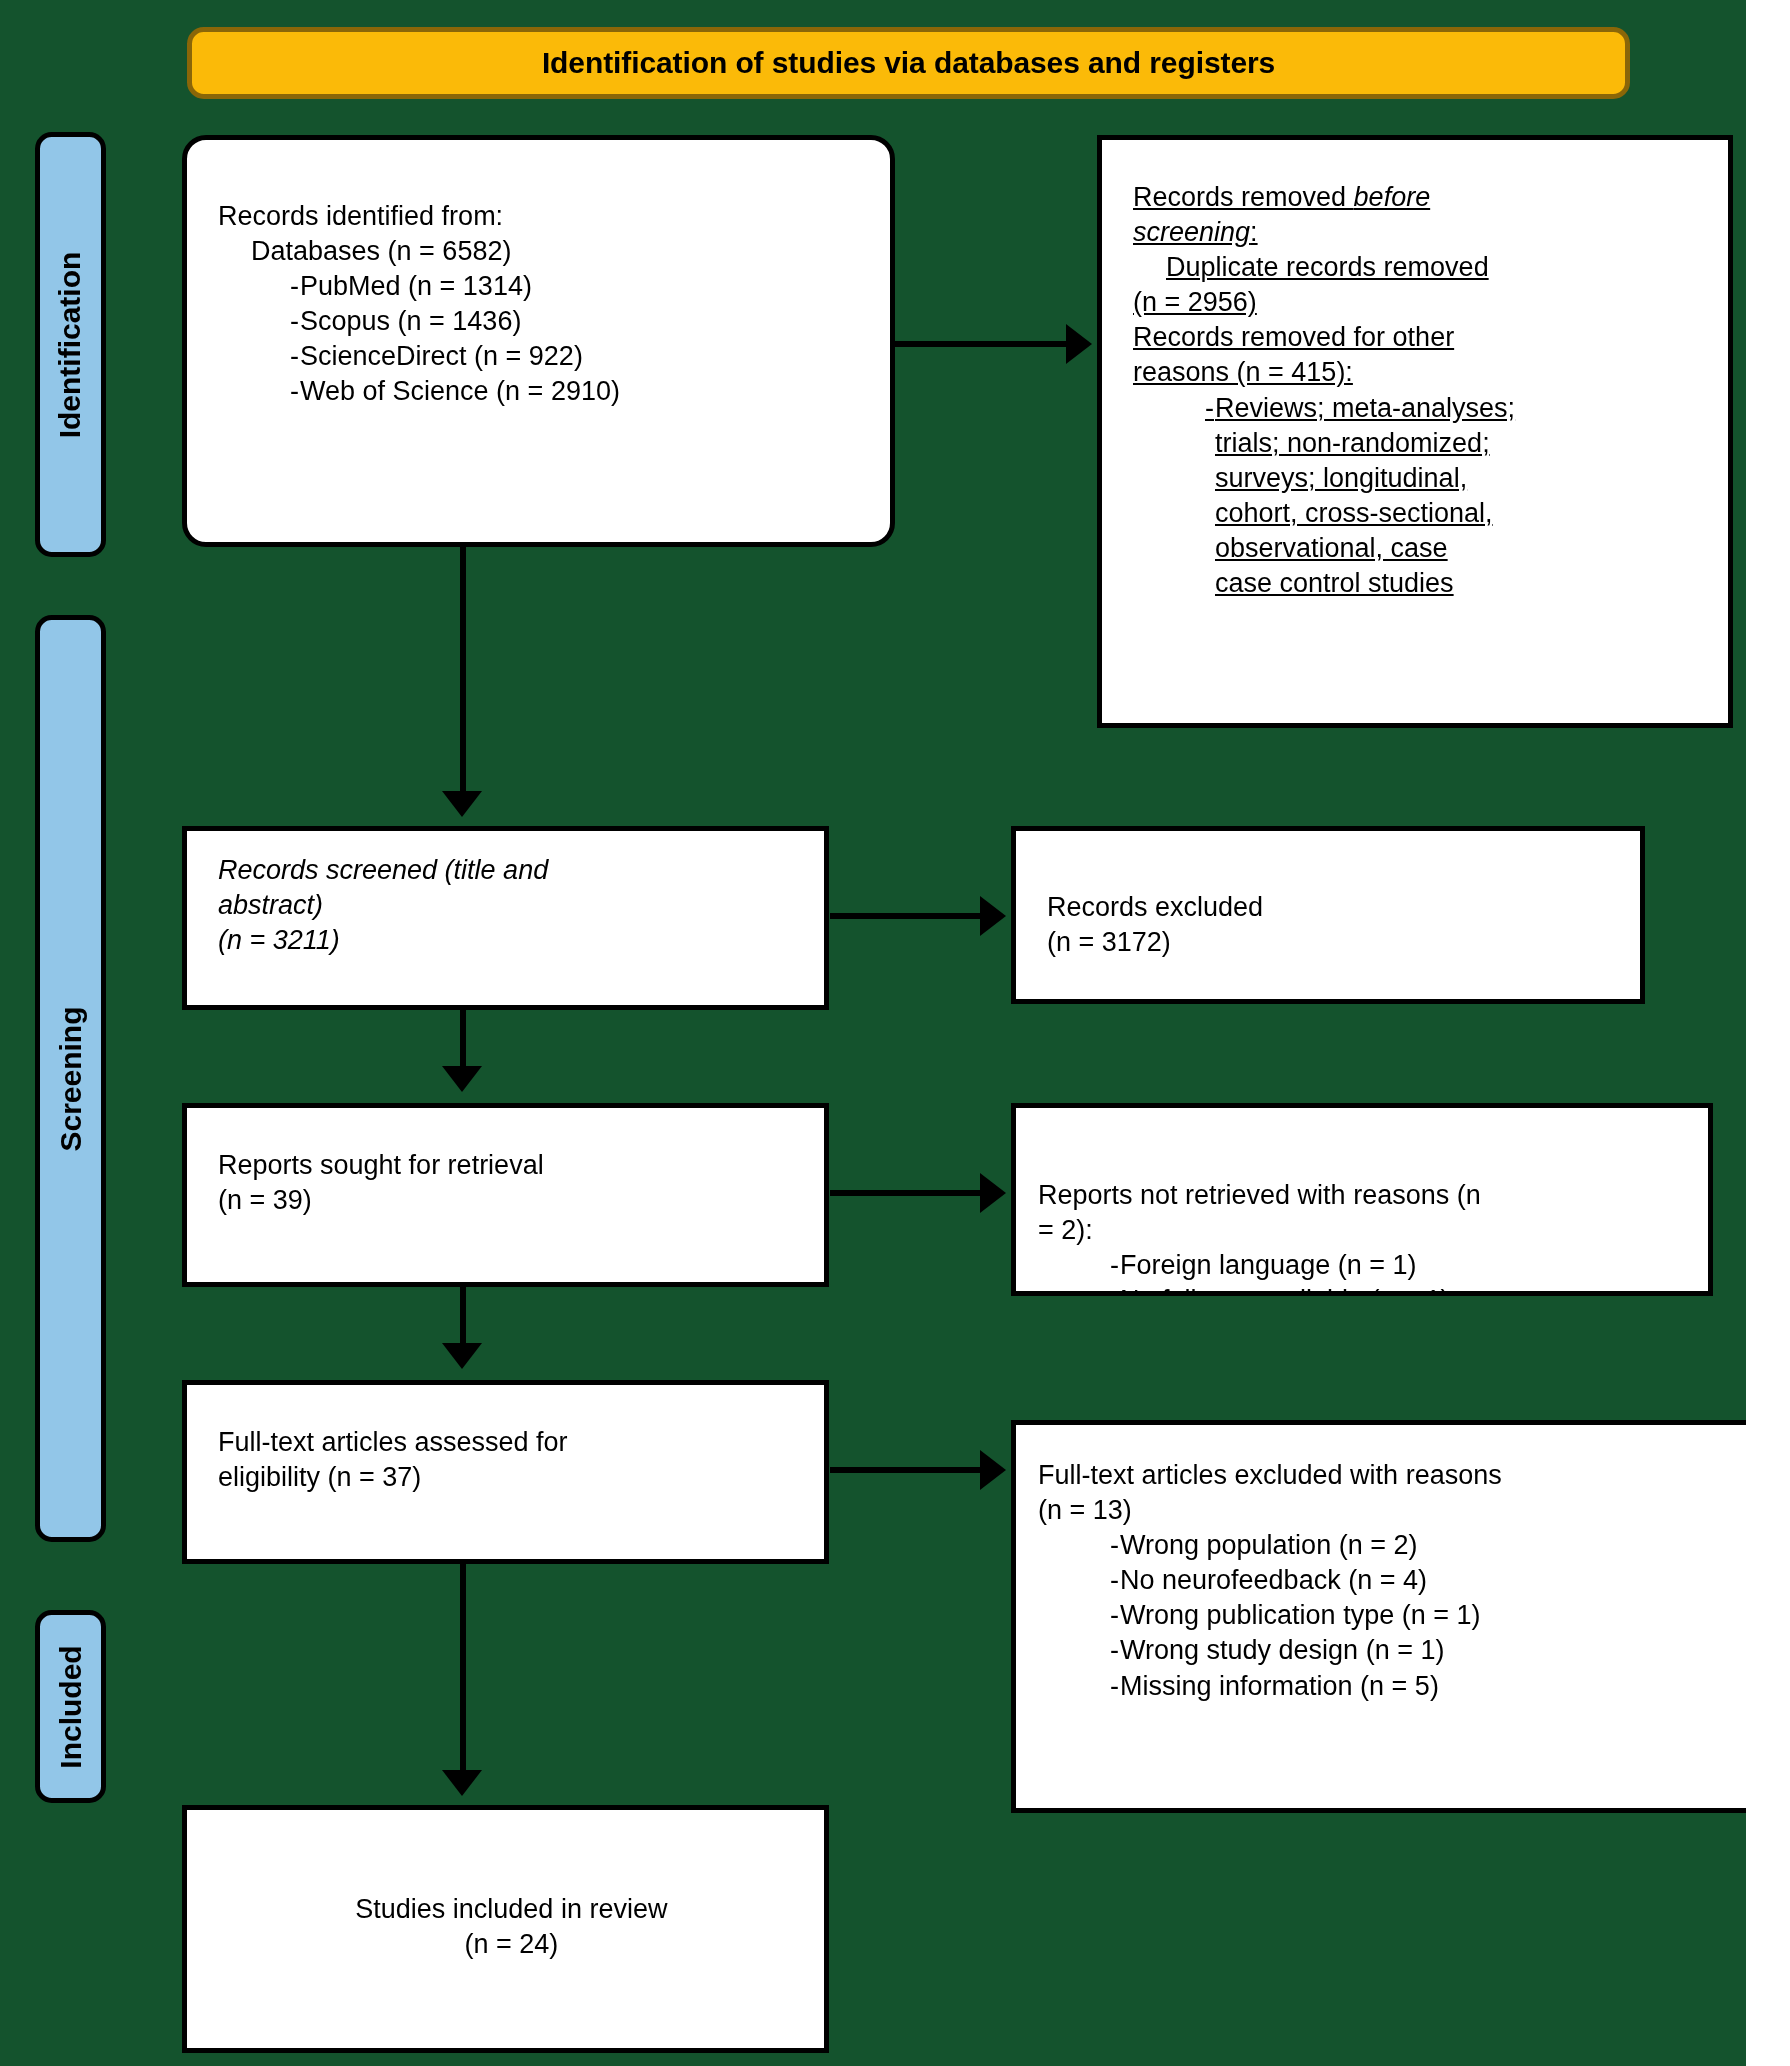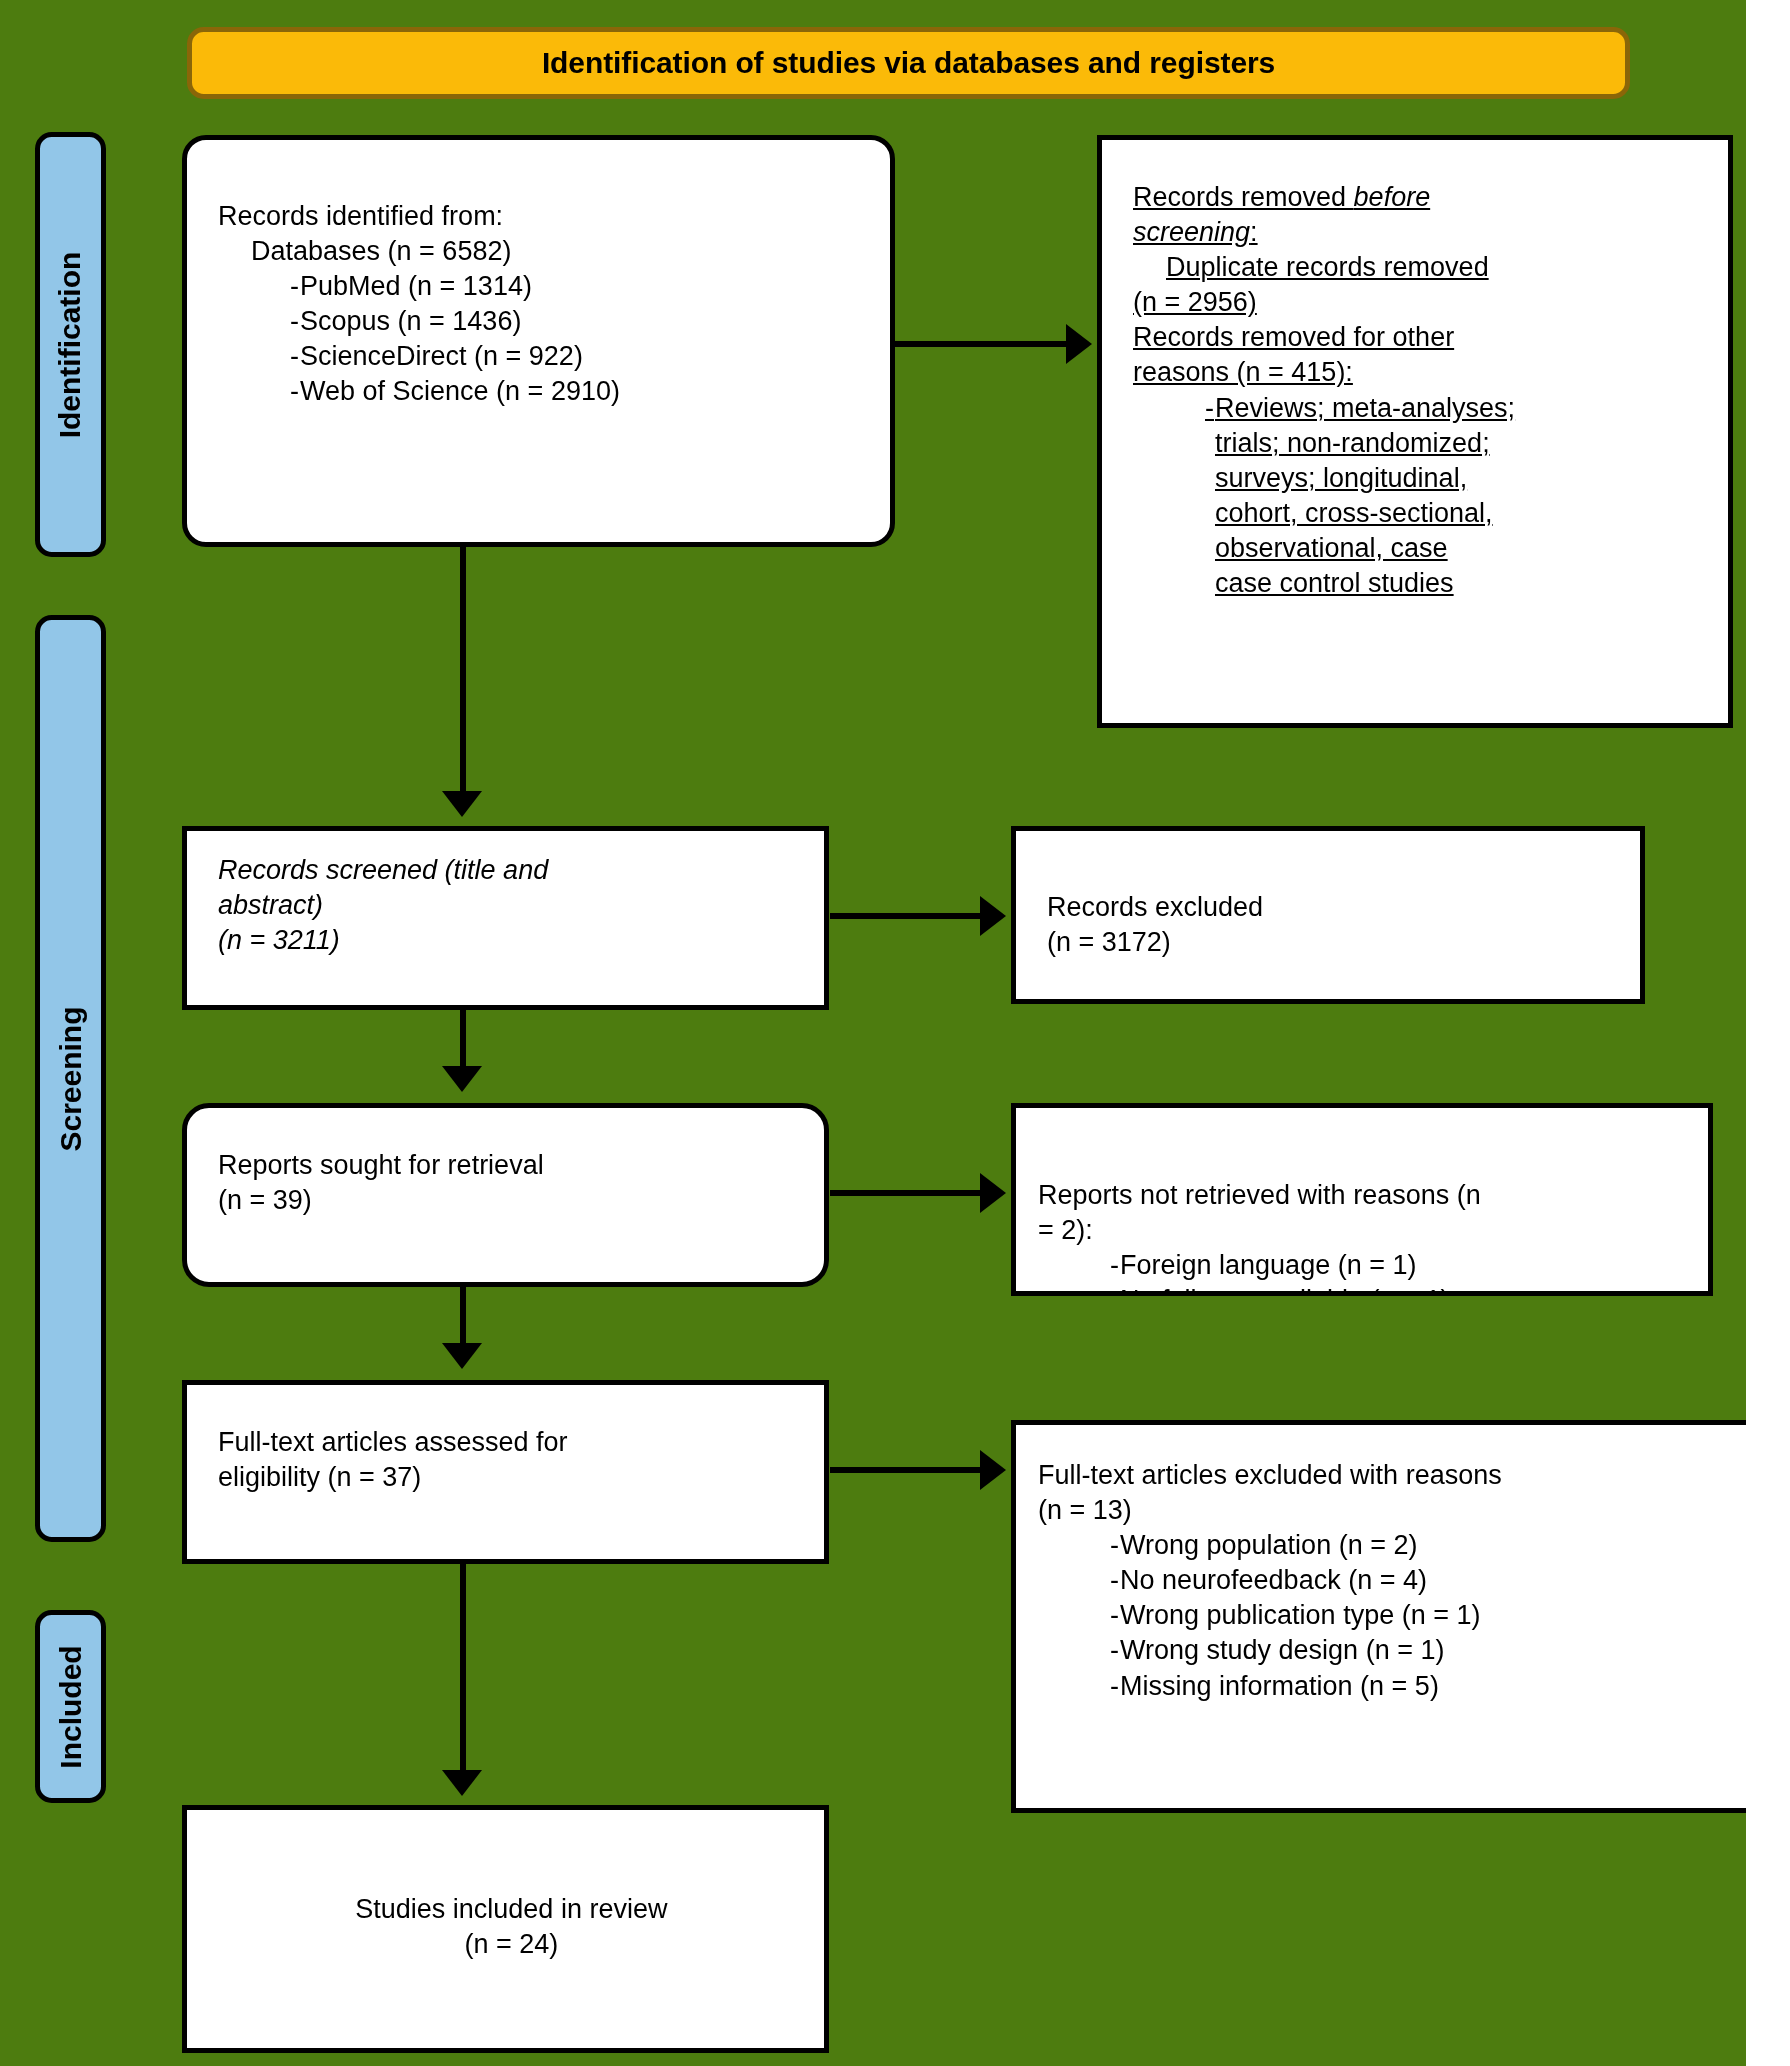--- a/index.html
+++ b/index.html
@@ -7,21 +7,21 @@
     padding: 0;
     background: #ffffff;
   }
   body {
     font-family: "Liberation Sans", sans-serif;
   }
   #canvas {
     position: relative;
     width: 1746px;
     height: 2066px;
-    background: #4d7c0f;
+    background: #14532d;
     overflow: hidden;
   }
 
   
   .phase-title {
     position: absolute;
     left: 187px;
     top: 27px;
     width: 1443px;
     height: 72px;
@@ -102,21 +102,21 @@
   }
   .bullet-row .btext { flex: 1 1 auto; }
 
   i.ital { font-style: italic; }
 
   
   #box-identified      { left: 182px;  top: 135px;  width: 713px; height: 412px; border-radius: 24px; }
   #box-removed-before  { left: 1097px; top: 135px;  width: 636px;  height: 593px; }
   #box-screened        { left: 182px;  top: 826px; width: 647px; height: 184px; font-style: italic; }
   #box-excluded        { left: 1011px; top: 826px; width: 634px;  height: 178px; }
-  #box-sought          { left: 182px;  top: 1103px; width: 647px; height: 184px; border-radius: 27px; }
+  #box-sought          { left: 182px;  top: 1103px; width: 647px; height: 184px; }
   #box-not-retrieved   { left: 1011px; top: 1103px; width: 702px; height: 193px; }
   #box-fulltext        { left: 182px;  top: 1380px; width: 647px; height: 184px; }
   #box-fulltext-excl   { left: 1011px; top: 1393px; width: 747px; height: 393px; margin-top: 27px; }
   #box-included        { left: 182px;  top: 1805px; width: 647px; height: 248px; text-align: center; }
 
   
   .vline {
     position: absolute;
     width: 5.8px;
     background: #000000;

